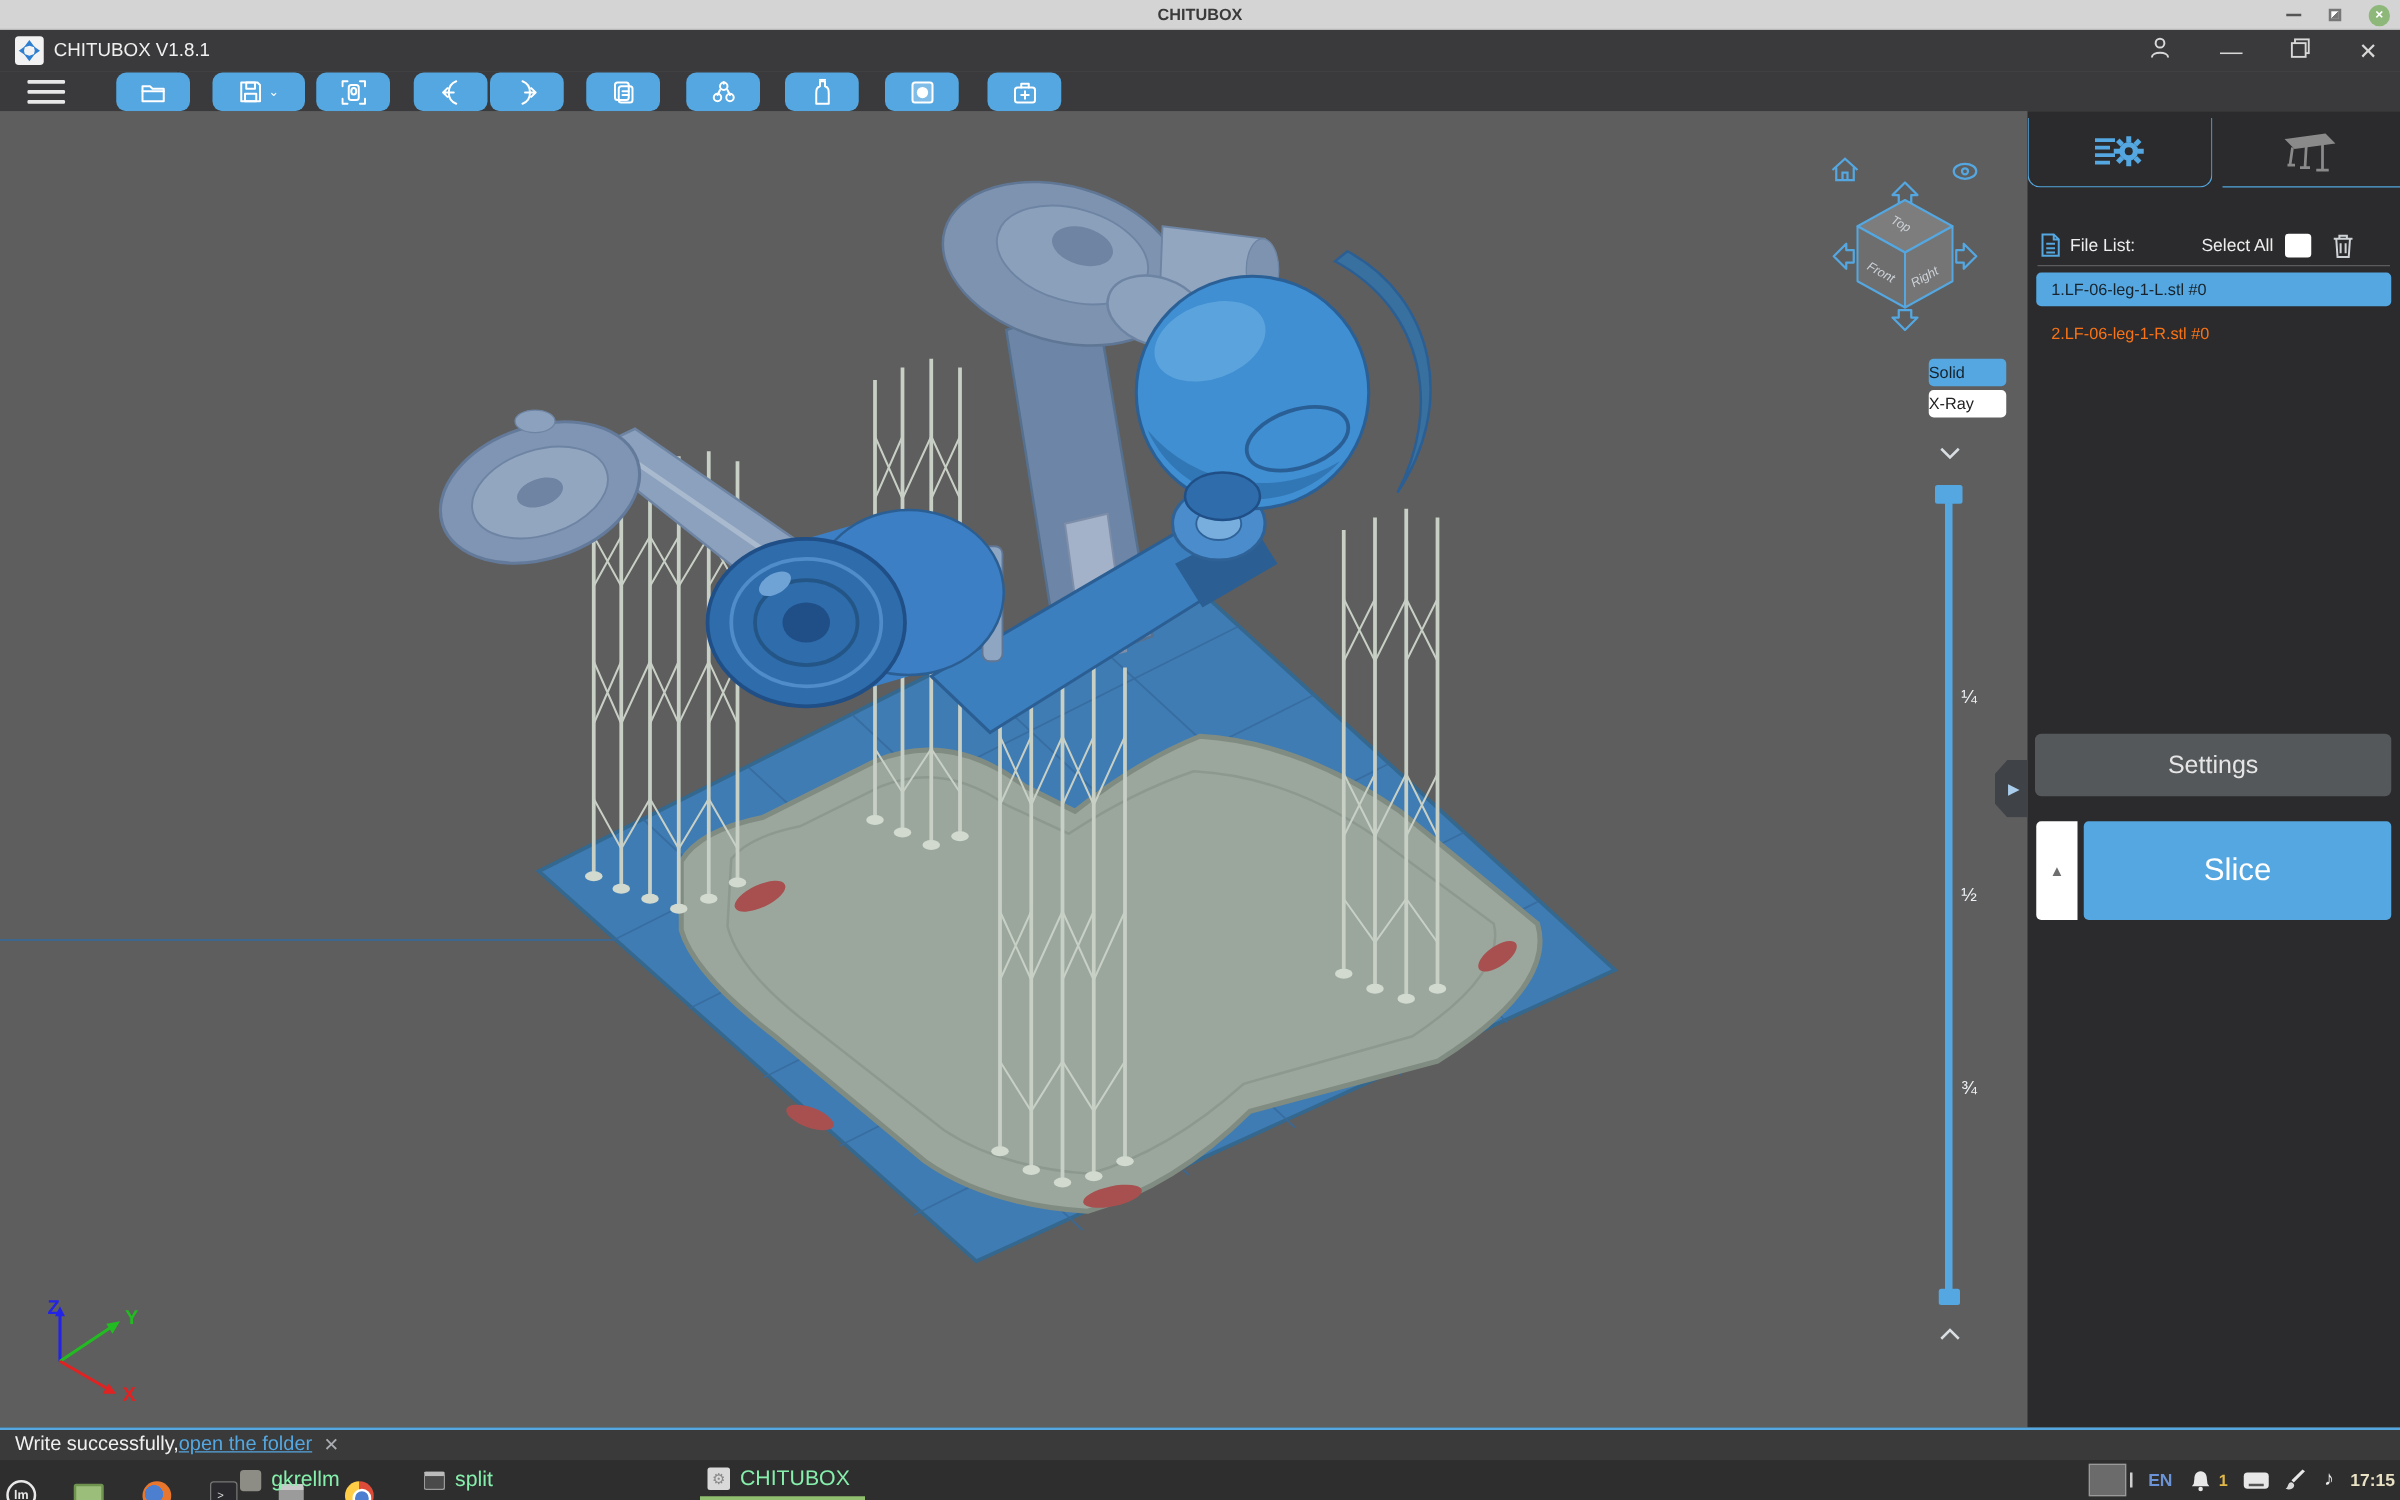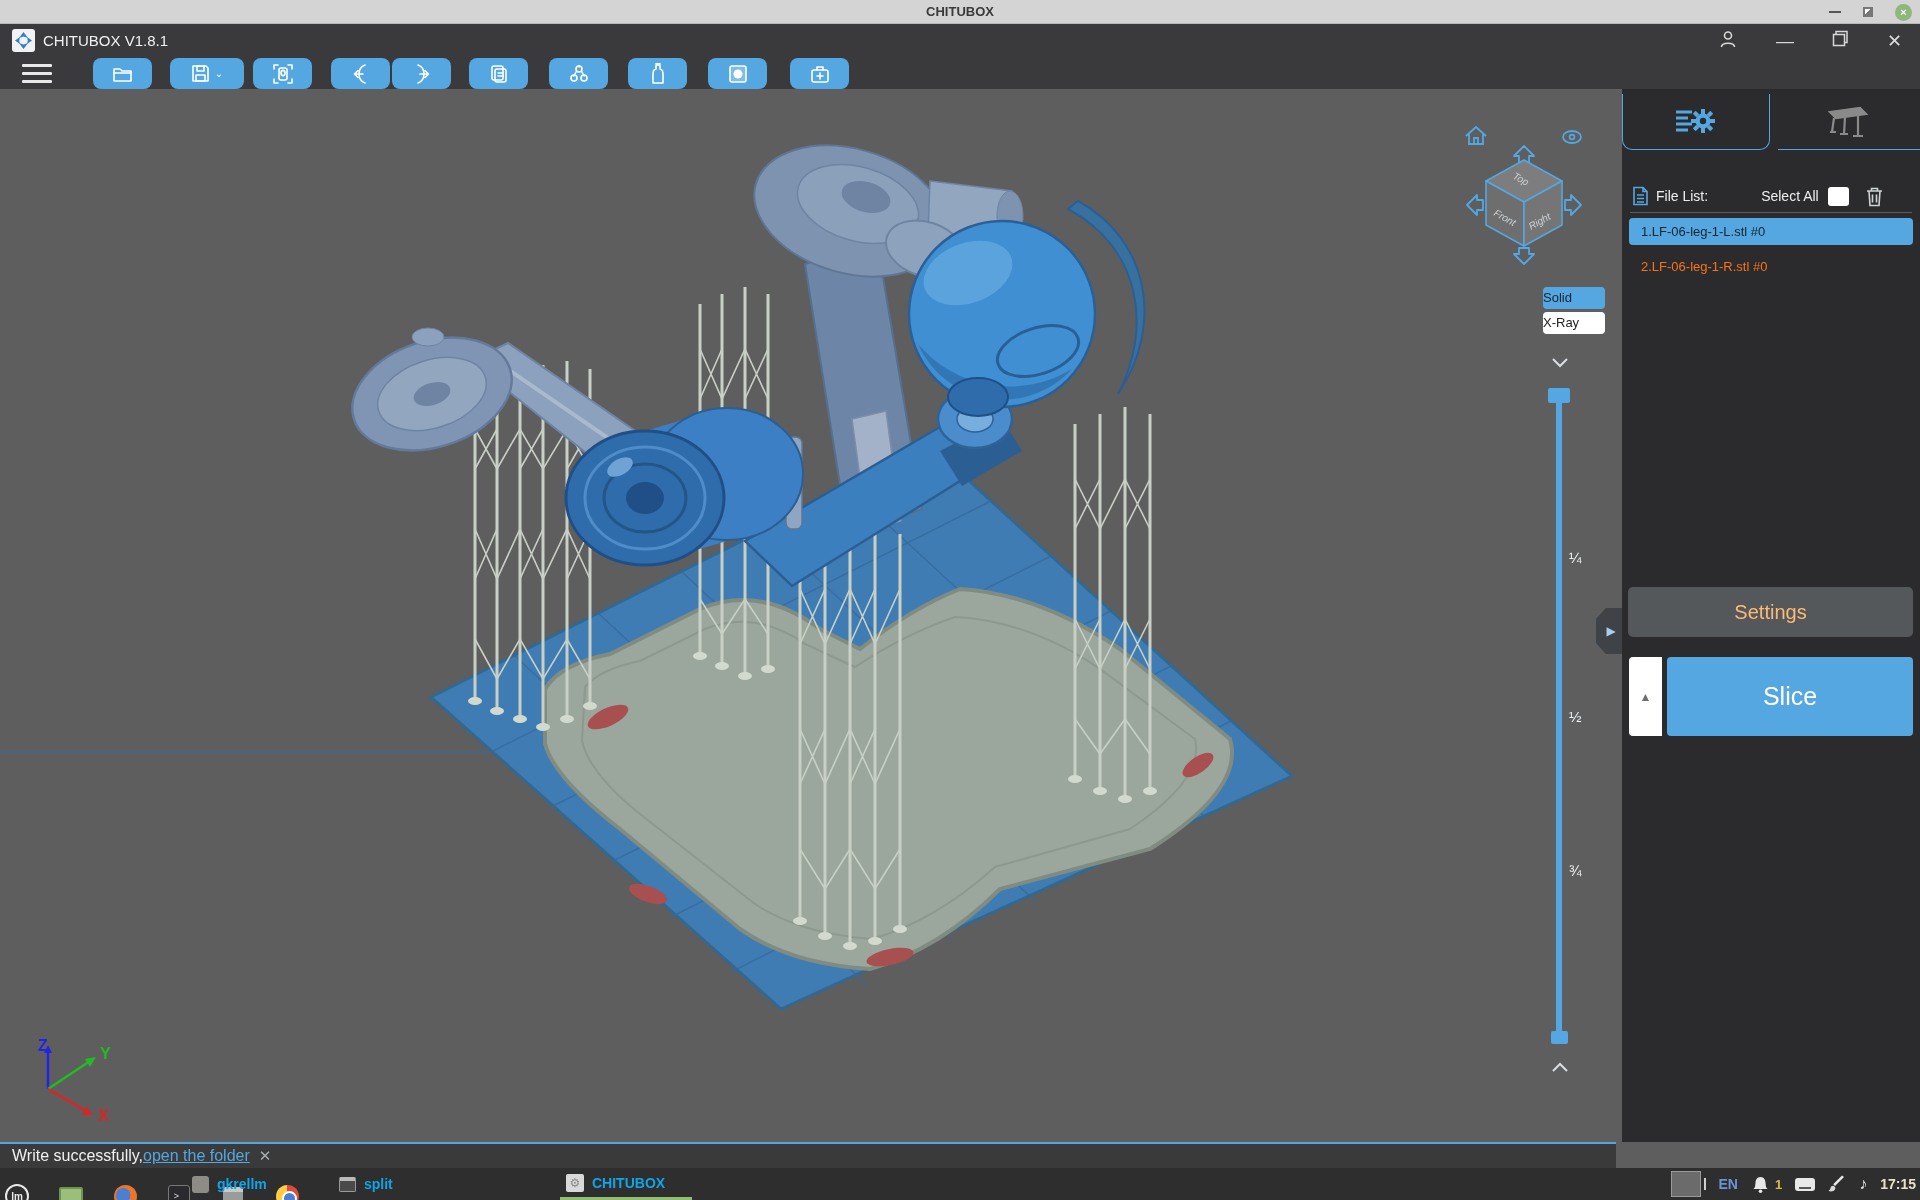--- a/index.html
+++ b/index.html
@@ -75,46 +75,46 @@
   .selectall-label { font-size:14px; color:#eee; margin-left:53px; }
   .checkbox { width:21px; height:19px; background:#fff; border-radius:3px; margin-left:9px; cursor:pointer; }
   .trash { margin-left:16px; cursor:pointer; }
   .head-rule { position:absolute; left:8px; right:8px; top:123px; height:1px; background:#5c5c5e; }
 
   .frow { position:absolute; left:7px; width:284px; height:27px; border-radius:4px; font-size:13px; line-height:27px; padding-left:12px; cursor:pointer; }
   .frow.sel { background:#54a7e0; color:#18242d; }
   .frow.unsel { color:#f97316; }
 
   .settings-btn { position:absolute; left:6px; top:498px; width:285px; height:50px; background:#55585b; border-radius:5px;
-                  color:#fdba74; font-size:20px; display:flex; align-items:center; justify-content:center; cursor:pointer; }
+                  color:#e5e5e5; font-size:20px; display:flex; align-items:center; justify-content:center; cursor:pointer; }
   .slice-stepper { position:absolute; left:7px; top:568px; width:33px; height:79px; background:#fff; border-radius:4px 0 0 4px;
                    display:flex; align-items:center; justify-content:center; color:#6e6e6e; font-size:12px; cursor:pointer; }
   .slice-btn { position:absolute; left:45px; top:568px; width:246px; height:79px; background:#54a7e0; border-radius:4px;
                color:#fff; font-size:25px; display:flex; align-items:center; justify-content:center; cursor:pointer; }
 
   
-  .statusbar { position:absolute; left:0; top:1142px; width:1616px; height:26px; background:#3a3a3a; border-top:2px solid #54a7e0;
+  .statusbar { position:absolute; left:0; top:1142px; width:1920px; height:26px; background:#3a3a3a; border-top:2px solid #54a7e0;
                display:flex; align-items:center; font-size:16px; color:#f0f0f0; padding-left:12px; }
   .statusbar a { color:#54a7e0; text-decoration:underline; cursor:pointer; }
   .status-close { margin-left:9px; color:#a9adb1; font-size:15px; cursor:pointer; }
 
   
   .taskbar { position:absolute; left:0; top:1168px; width:1920px; height:32px; background:#2e2e2e; }
   .tb-left { position:absolute; left:4px; top:15px; height:32px; display:flex; align-items:flex-start; gap:28px; }
   .launcher { width:26px; height:26px; display:flex; align-items:center; justify-content:center; cursor:pointer; }
   .mint { width:24px; height:24px; border-radius:50%; border:2px solid #e9e9e9; color:#e9e9e9; font-size:10px; font-weight:bold;
           display:flex; align-items:center; justify-content:center; }
   .deskico { width:24px; height:18px; background:#9bbf7a; border:2px solid #6f9450; border-radius:2px; }
   .ffox { width:23px; height:23px; border-radius:50%; background:radial-gradient(circle at 40% 45%, #4d7fd0 0 38%, #e8762d 40% 100%); }
   .term { width:22px; height:22px; background:#2a2a2e; border:1px solid #777; border-radius:3px; color:#ddd; font-size:9px; line-height:20px; text-align:center; }
   .filesico { width:20px; height:18px; background:#9b9b9b; border-radius:2px; border-top:5px solid #c9c9c9; }
   .chrome { width:23px; height:23px; border-radius:50%; background:conic-gradient(#dd4b39 0 33%, #1da462 33% 66%, #ffcd46 66% 100%); position:relative; }
   .chrome::after { content:""; position:absolute; left:6px; top:6px; width:11px; height:11px; border-radius:50%; background:#4d7fd0; border:2px solid #fff; }
   .task { position:absolute; top:0; height:32px; display:flex; align-items:center; gap:8px; padding-left:6px; cursor:pointer; }
-  .task .tlabel { font-size:14px; font-weight:bold; color:#0ea5e9; }
+  .task .tlabel { font-size:17px; font-weight:normal; color:#86efac; }
   .task.active { border-bottom:3px solid #8fbf6f; }
   .gk-ico { width:17px; height:17px; background:#8d8d85; border-radius:3px; }
   .split-ico { width:17px; height:15px; background:#4a4a4a; border:1px solid #9a9a9a; border-radius:2px; border-top:4px solid #bbb; }
   .cb-ico { width:18px; height:18px; background:#d9d9d9; border-radius:2px; display:flex; align-items:center; justify-content:center; color:#8a8a8a; font-size:12px; }
   .tray { position:absolute; right:4px; top:0; height:32px; display:flex; align-items:center; gap:13px; }
   .ws-box { width:30px; height:26px; background:#6b6b6b; border:1px solid #9a9a9a; }
   .ws-tick { width:2px; height:12px; background:#cfcfcf; margin-left:-10px; }
   .lang { color:#6b93d6; font-weight:bold; font-size:14px; }
   .notif-count { color:#e0b84a; font-size:13px; font-weight:bold; margin-left:-8px; }
   .batt { width:20px; height:13px; background:#e8e8e8; border-radius:3px; position:relative; }

